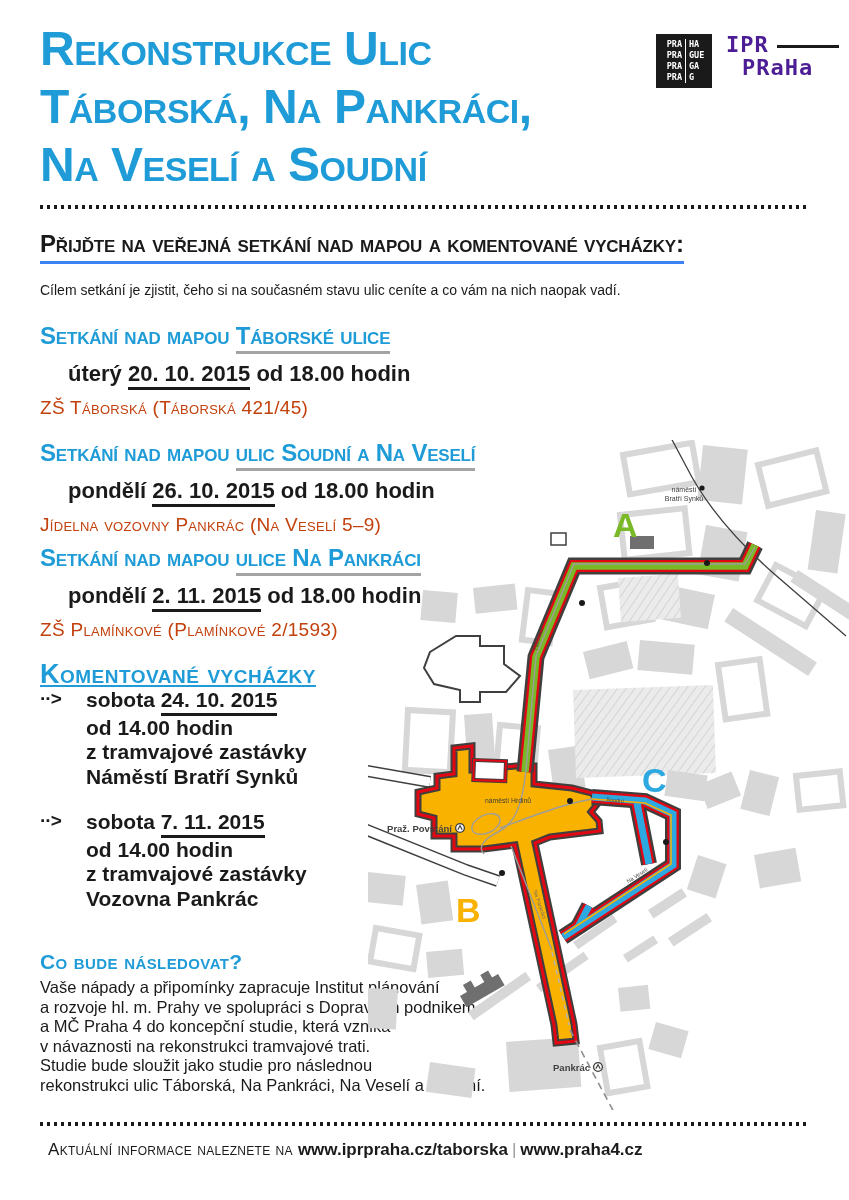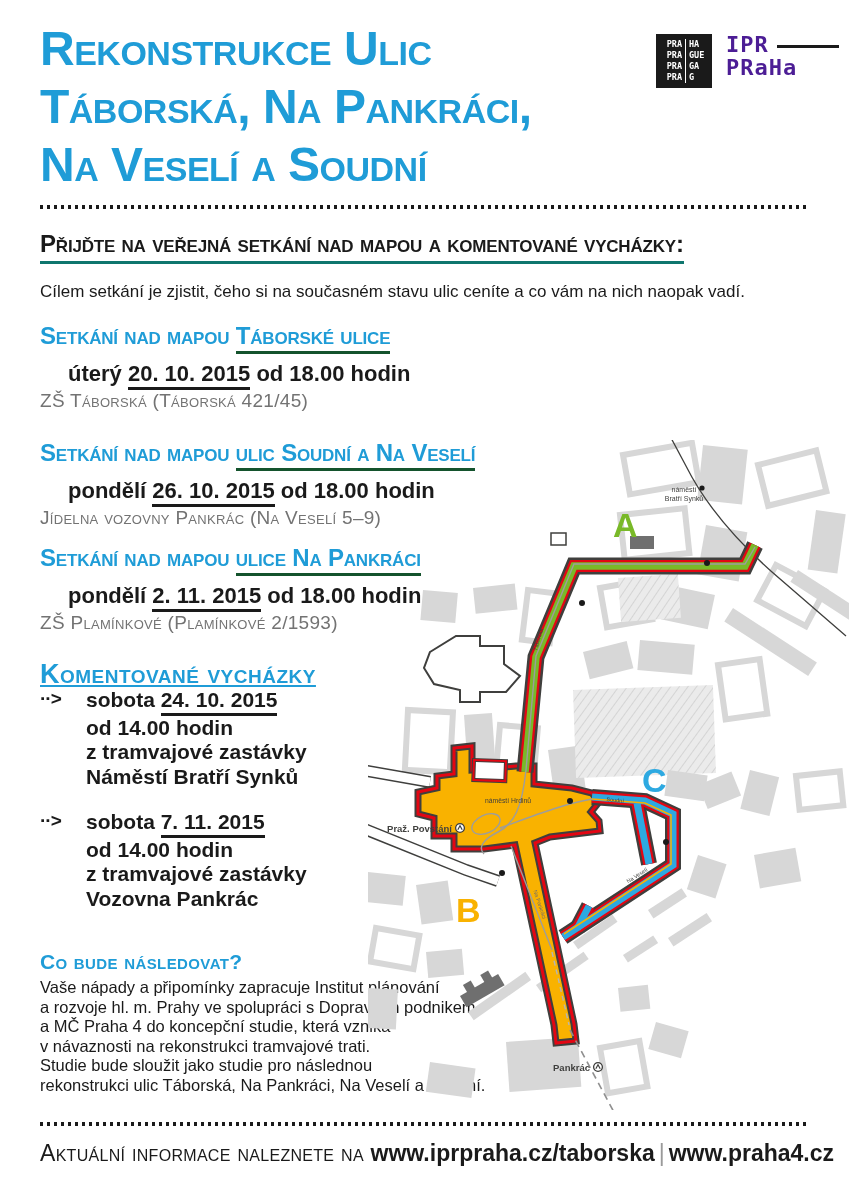--- a/index.html
+++ b/index.html
@@ -12,50 +12,50 @@
   .logo{position:absolute;left:656px;top:34px;display:flex;align-items:flex-start;}
   .logo-box{width:56px;height:54px;background:#1a1a1a;color:#fff;
             font-family:"DejaVu Sans Mono",monospace;font-size:8.5px;font-weight:bold;
             display:flex;flex-direction:column;justify-content:center;padding:2px 4px;box-sizing:border-box;}
   .logo-row{display:flex;align-items:stretch;line-height:11px;}
   .logo-row .l{width:22px;text-align:right;}
   .logo-row .d{width:1px;background:#fff;margin:0 3px;}
   .logo-right{margin-left:14px;font-family:"DejaVu Sans Mono",monospace;font-weight:bold;color:#4c1d95;}
   .ipr-line{display:flex;align-items:center;font-size:22px;line-height:22px;letter-spacing:1px;}
   .ipr-dash{width:62px;height:3px;background:#1a1a1a;margin-left:8px;margin-top:2px;}
-  .praha-line{font-size:22px;line-height:24px;margin-left:0;letter-spacing:1px;}
+  .praha-line{font-size:22px;line-height:24px;margin-left:16px;letter-spacing:1px;}
   
   .dotrule{position:absolute;left:40px;width:770px;height:3.5px;
            background:repeating-linear-gradient(to right,#1a1a1a 0 3px,transparent 3px 7px);}
   
   .intro-h{position:absolute;left:40px;top:230px;font-size:24px;font-weight:bold;
            font-variant:small-caps;letter-spacing:-0.2px;}
-  .intro-h span{border-bottom:3px solid #0f766e;padding-bottom:3px;display:inline-block;}
-  .intro-b{position:absolute;left:40px;top:282px;font-size:17px;}
+  .intro-h span{border-bottom:3px solid #3b82f6;padding-bottom:3px;display:inline-block;}
+  .intro-b{position:absolute;left:40px;top:282px;font-size:14px;}
   
   .meeting{position:absolute;left:40px;}
   .m-title{font-size:24px;font-weight:bold;font-variant:small-caps;color:#1f9cd7;letter-spacing:-0.2px;}
-  .m-title .link{border-bottom:3px solid #14532d;padding-bottom:1px;display:inline-block;}
+  .m-title .link{border-bottom:3px solid #a3a3a3;padding-bottom:1px;display:inline-block;}
   .m-date{font-size:22px;font-weight:bold;margin-top:7px;margin-left:28px;}
   .m-date .u{border-bottom:3px solid #1a1a1a;display:inline-block;}
-  .m-venue{font-size:19px;font-variant:small-caps;color:#737373;letter-spacing:0.3px;}
+  .m-venue{font-size:19px;font-variant:small-caps;color:#c2410c;margin-top:7px;letter-spacing:0.3px;}
   
   .walks-h{position:absolute;left:40px;top:659px;font-size:27px;font-weight:bold;
            font-variant:small-caps;color:#1f9cd7;letter-spacing:0.5px;text-decoration:underline;}
   .walk{position:absolute;left:40px;font-size:21px;font-weight:bold;}
   .warrow{position:absolute;left:0;top:0;font-size:19px;letter-spacing:-1px;}
   .wtext{margin-left:46px;}
   .wline{line-height:24.5px;}
   .wline .u{border-bottom:3px solid #1a1a1a;display:inline-block;}
   
   .next-h{position:absolute;left:40px;top:950px;font-size:21px;font-weight:bold;
           font-variant:small-caps;color:#1f9cd7;letter-spacing:0.4px;}
   .next-b{position:absolute;left:40px;top:978px;font-size:16.5px;line-height:19.5px;}
   
-  .footer{position:absolute;left:40px;top:1140px;font-size:23px;}
+  .footer{position:absolute;left:48px;top:1140px;font-size:17px;}
   .footer .pre{font-variant:small-caps;letter-spacing:0.3px;}
   .footer .url{font-weight:bold;}
   .footer .sep{color:#9a9a9a;font-weight:normal;padding:0 4px;}
   
   .map{position:absolute;left:368px;top:440px;width:481px;height:670px;}
   svg text{font-family:"Liberation Sans",sans-serif;}
 </style>
 </head>
 <body>
 

